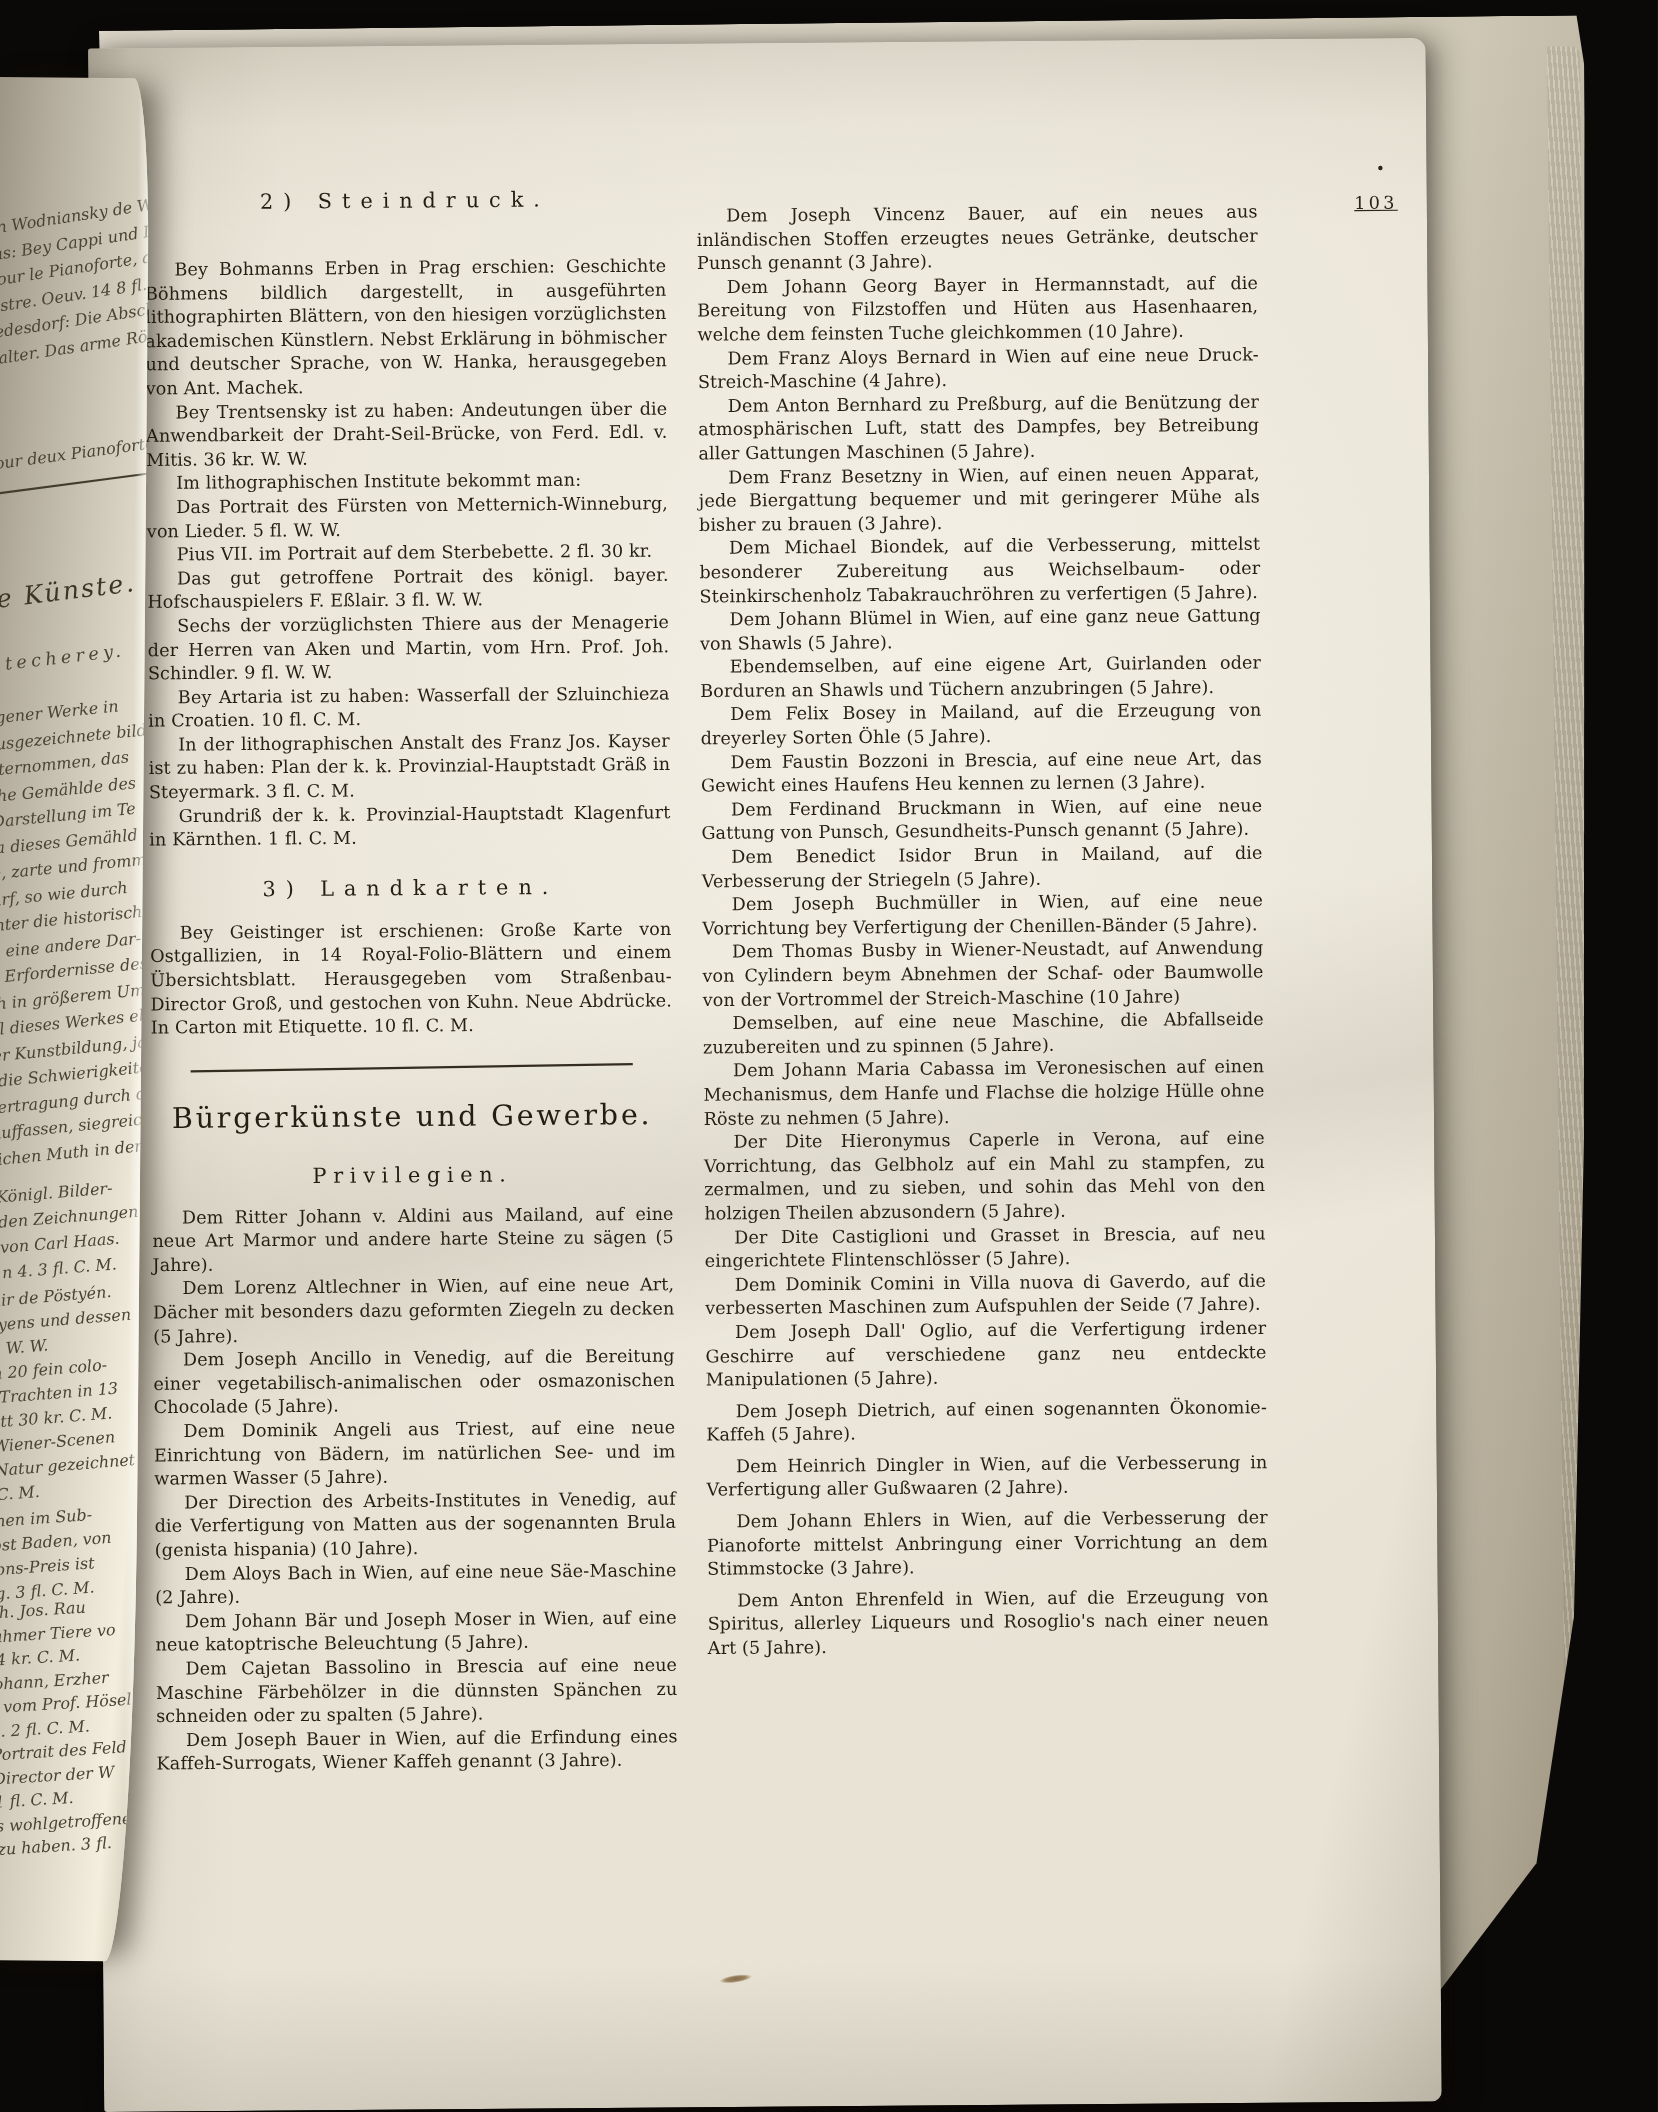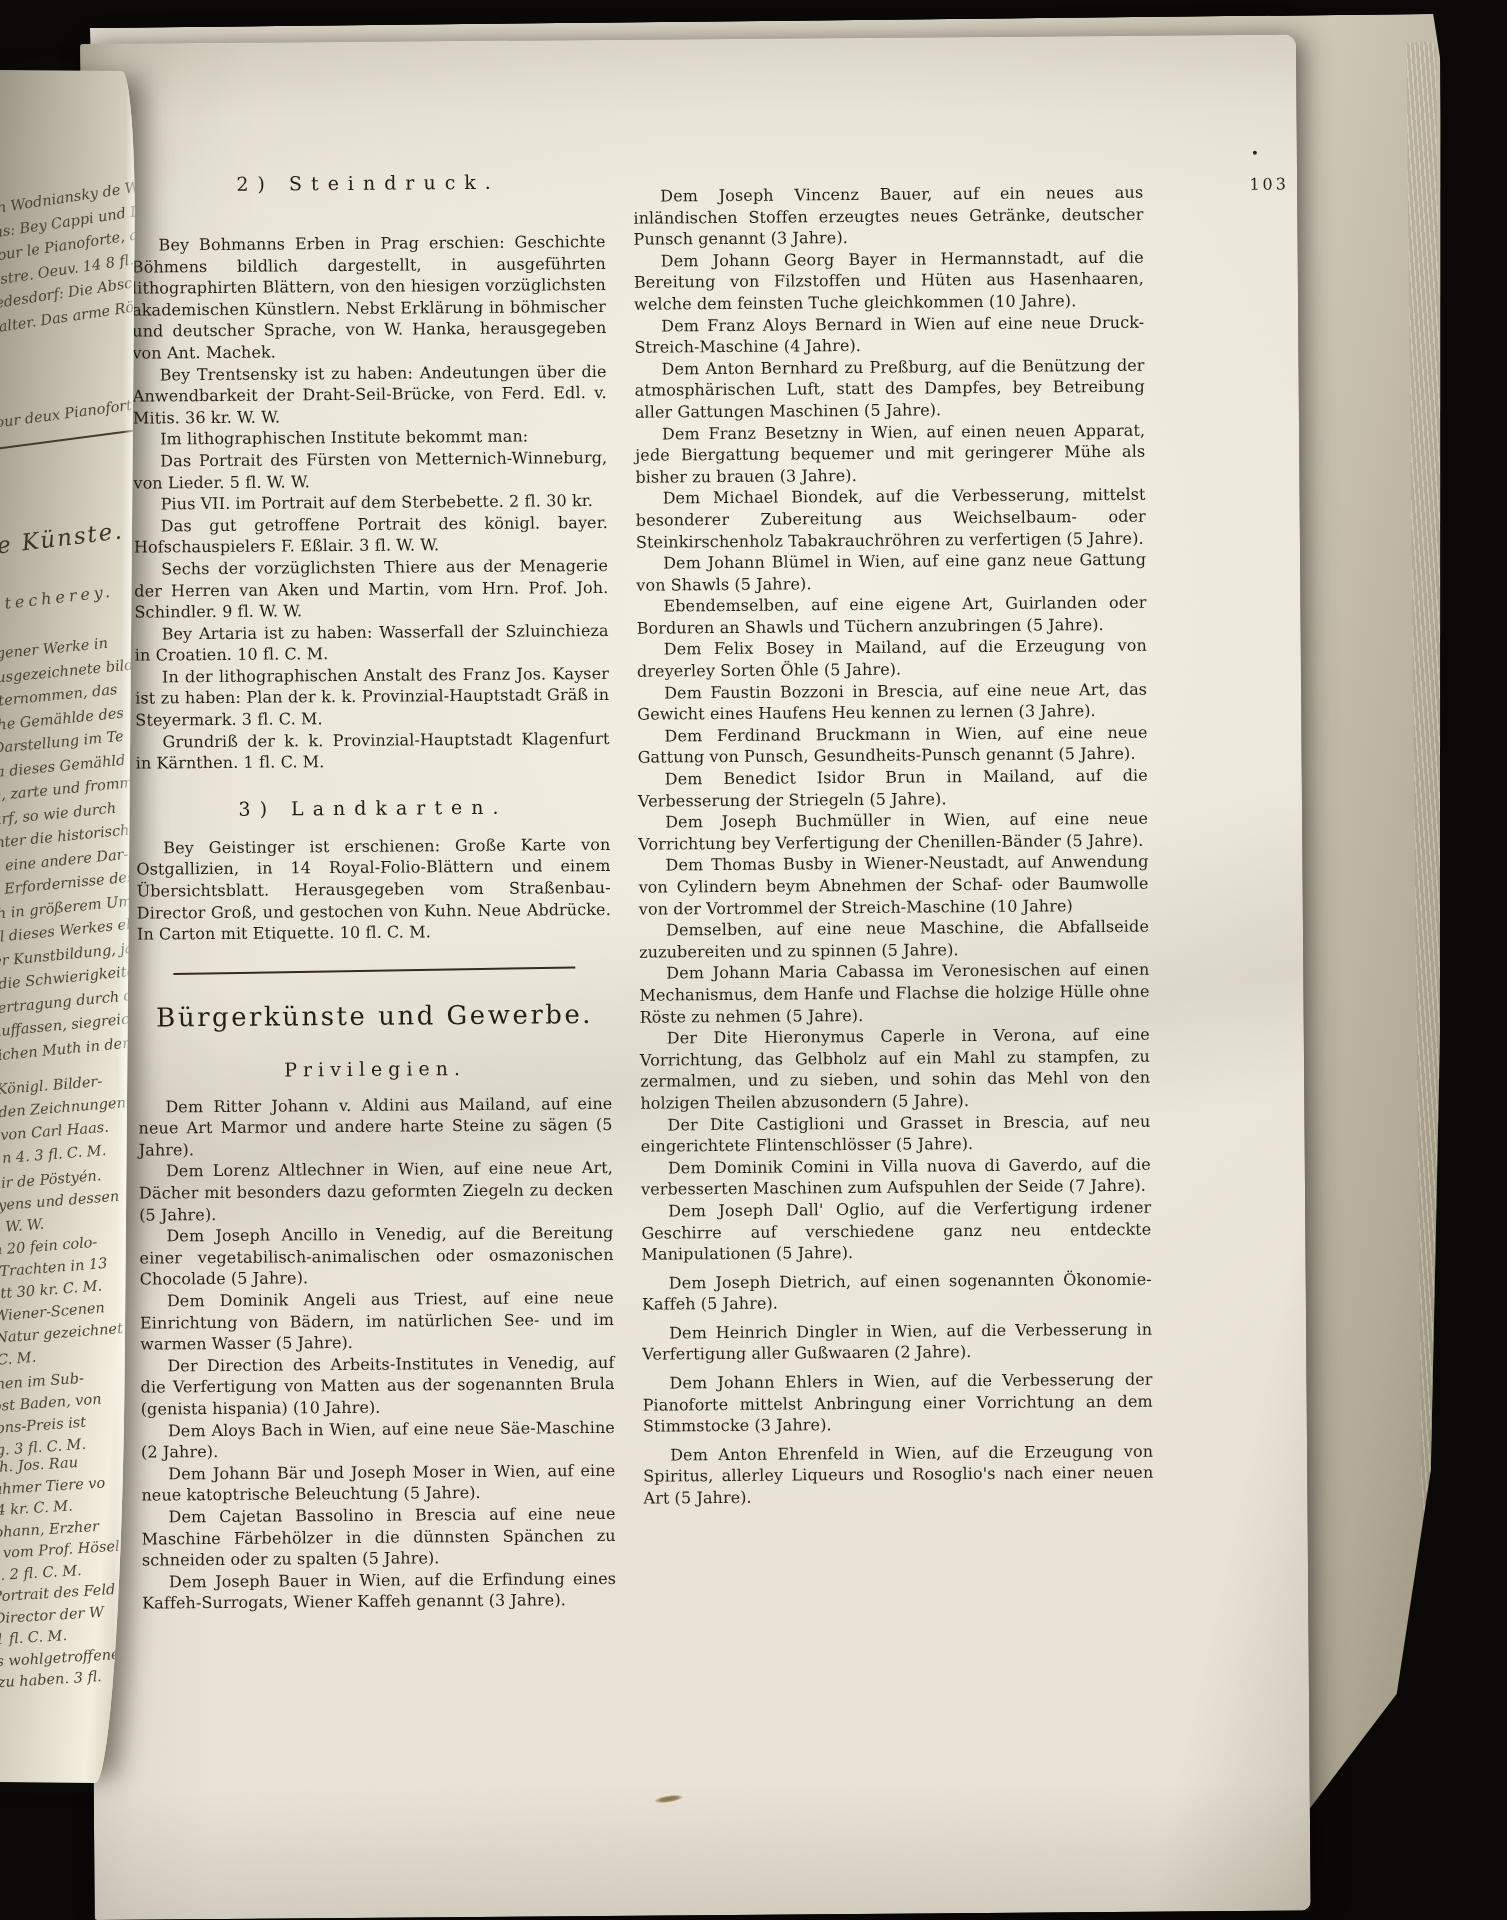--- a/index.html
+++ b/index.html
@@ -24,22 +24,22 @@
       radial-gradient(120% 90% at 60% 30%, rgba(255,253,246,.5) 0%, rgba(255,253,246,0) 55%),
       linear-gradient(92deg, rgba(101,92,76,.38) 0%, rgba(101,92,76,.16) 3%, rgba(101,92,76,.05) 8%, rgba(0,0,0,0) 14%),
       linear-gradient(180deg, rgba(120,110,92,.20) 0%, rgba(120,110,92,.05) 4%, rgba(0,0,0,0) 9%),
       linear-gradient(0deg, rgba(110,100,84,.18) 0%, rgba(0,0,0,0) 7%),
       linear-gradient(283deg, rgba(104,95,78,.22) 0%, rgba(0,0,0,0) 10%),
       linear-gradient(170deg, rgba(0,0,0,0) 46%, rgba(95,85,70,.10) 52%, rgba(95,85,70,.14) 55%, rgba(0,0,0,0) 61%),
       #e9e4d6;
     box-shadow:10px 0 28px rgba(10,6,2,.38), 0 8px 18px rgba(10,6,2,.3);}
   .grain{position:absolute;inset:0;width:100%;height:100%;opacity:.5;mix-blend-mode:multiply;pointer-events:none;}
 
-  .pagenum{position:absolute;left:1150px;top:142px;width:76px;text-align:center;
-    font-size:16px;line-height:1;letter-spacing:3px;color:#2a2317;}
+  .pagenum{position:absolute;left:1150px;top:142px;width:76px;
+    font-size:16px;line-height:1;letter-spacing:3px;color:#2a2317;text-decoration:underline;}
   .ink-dot{position:absolute;left:1172px;top:116px;width:4px;height:4px;border-radius:50%;background:#2a2418;}
   .speck{position:absolute;left:560px;top:1756px;width:30px;height:7px;border-radius:50%;
     background:radial-gradient(closest-side,#6b4f2e,#8a6b42 60%,transparent);transform:rotate(-8deg);opacity:.8;}
 
   
   .col-left{position:absolute;left:50px;top:122px;width:474px;}
   .col-right{position:absolute;left:552px;top:146px;width:510px;}
   .page-main p{margin:0;font-size:16px;line-height:21.6px;color:#261f13;
     text-align:justify;text-indent:27px;letter-spacing:.1px;}
   .col-right p:nth-child(n+21){margin-top:7px;}

